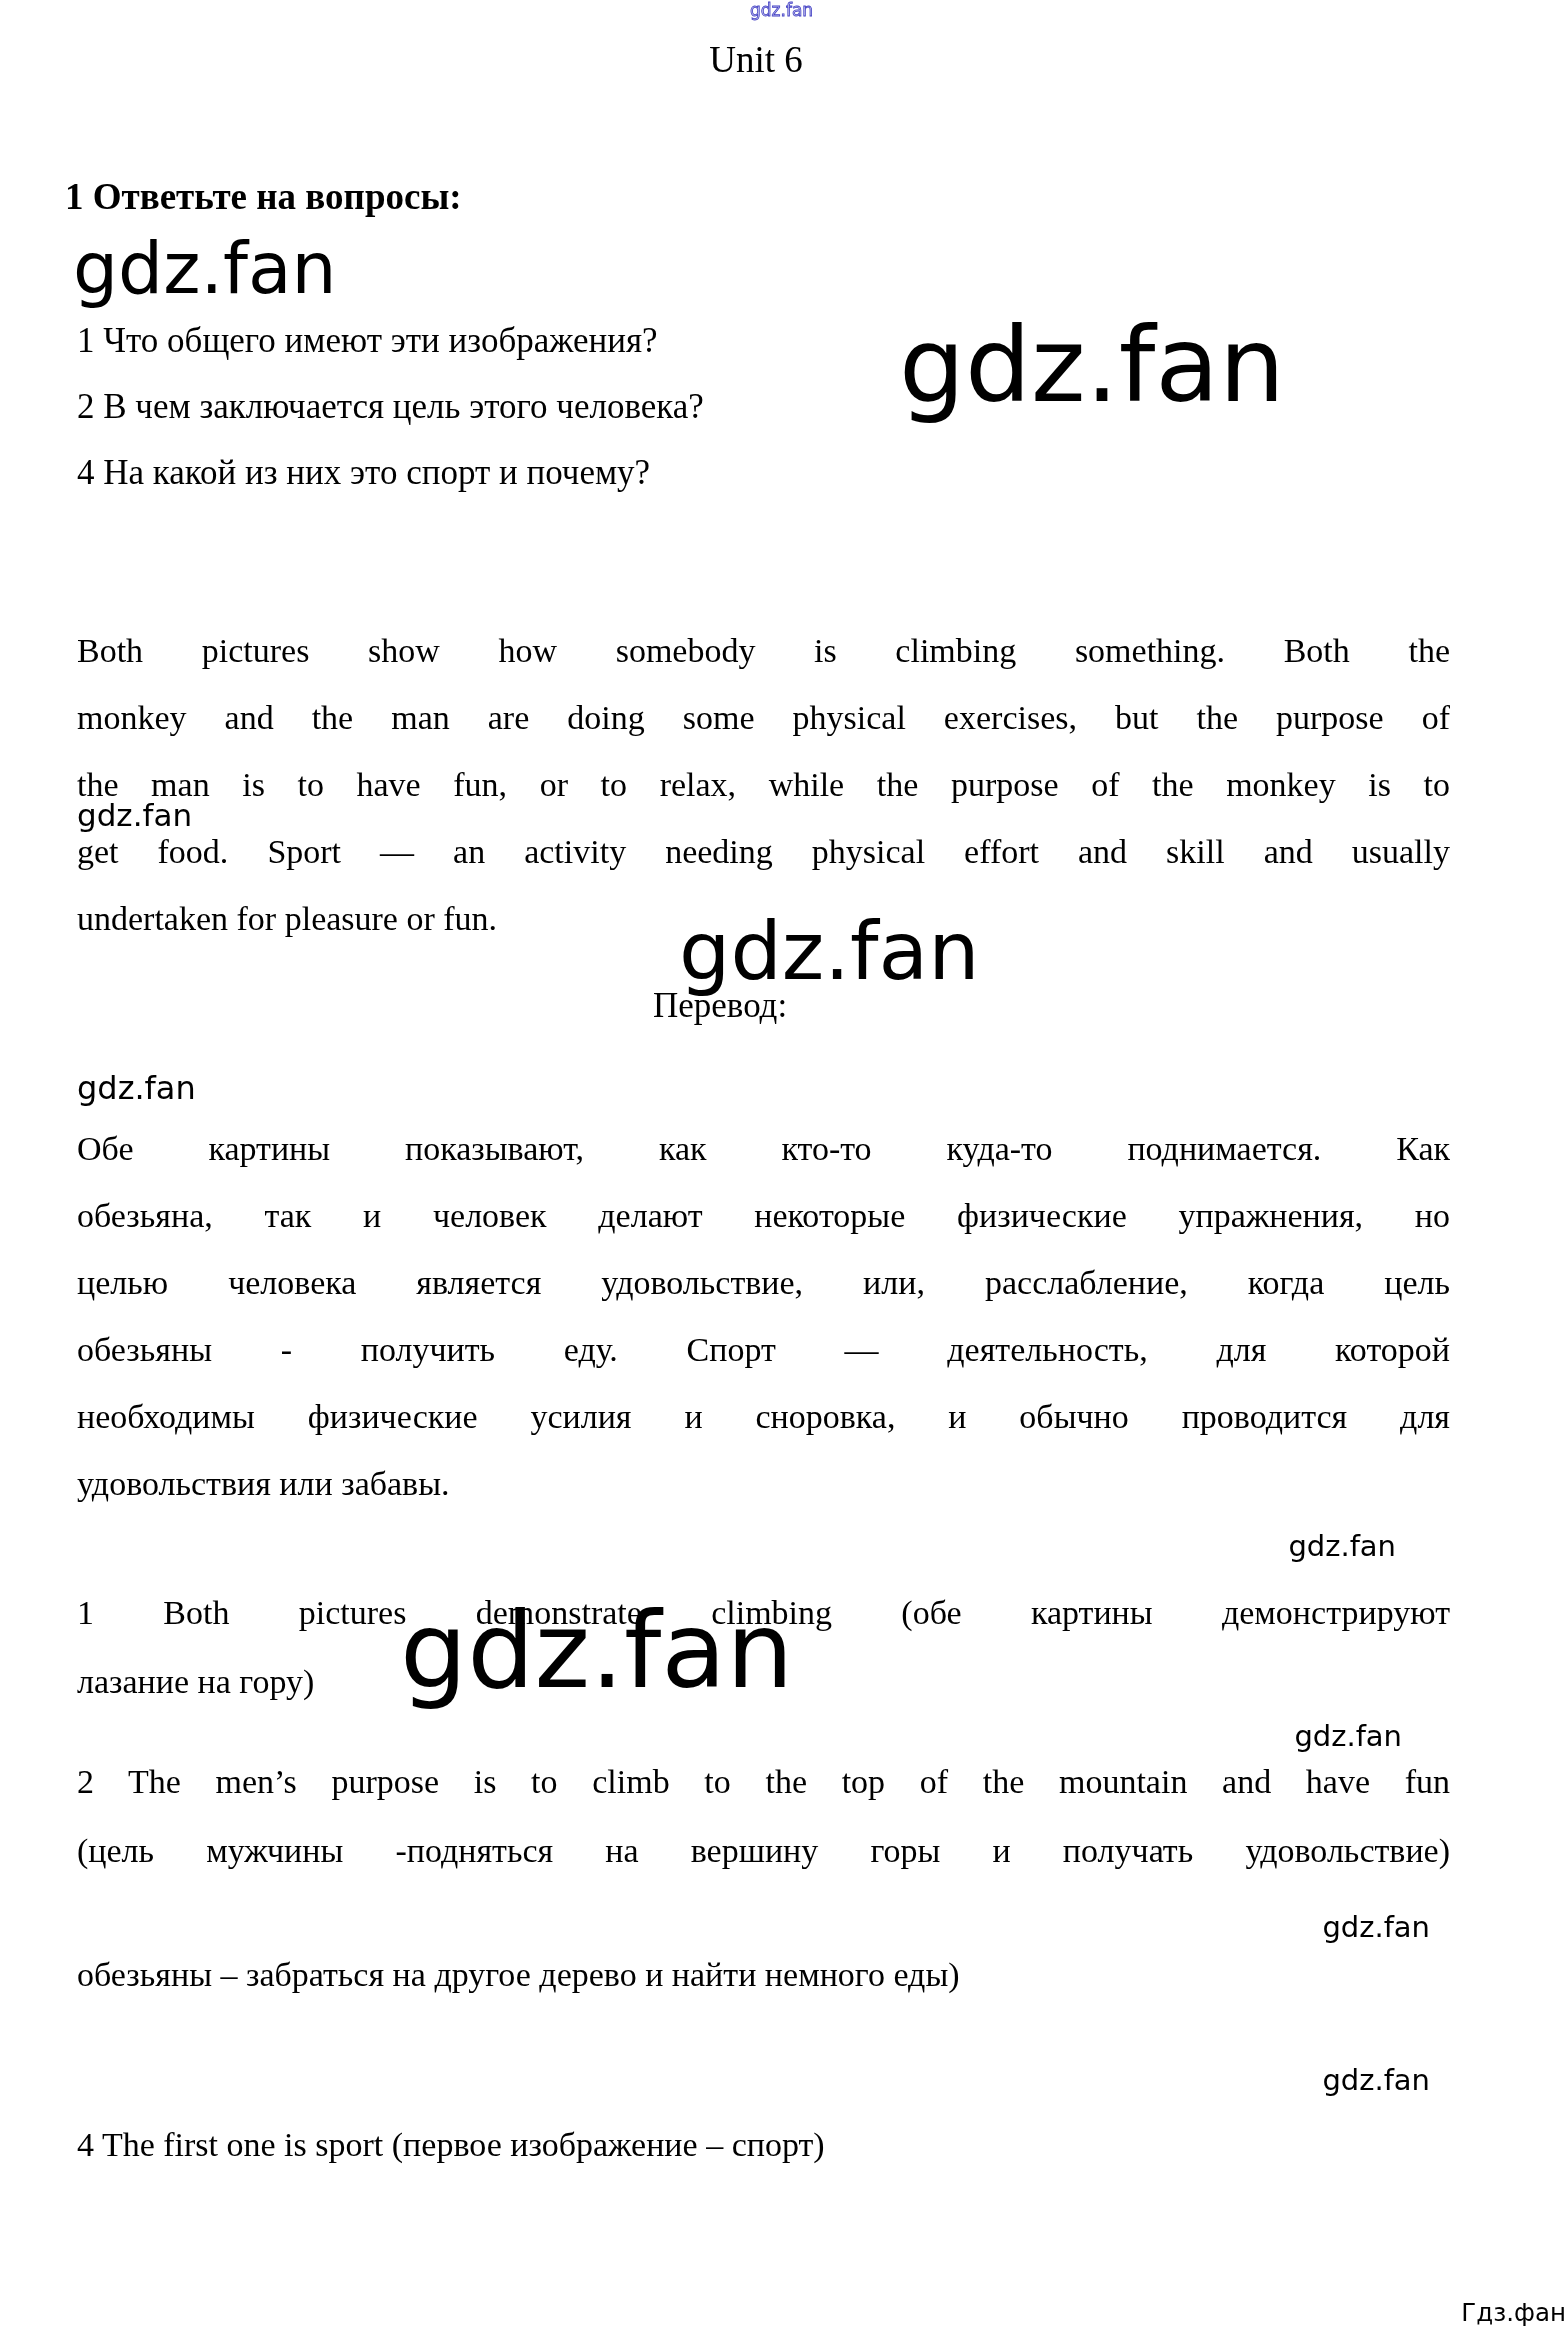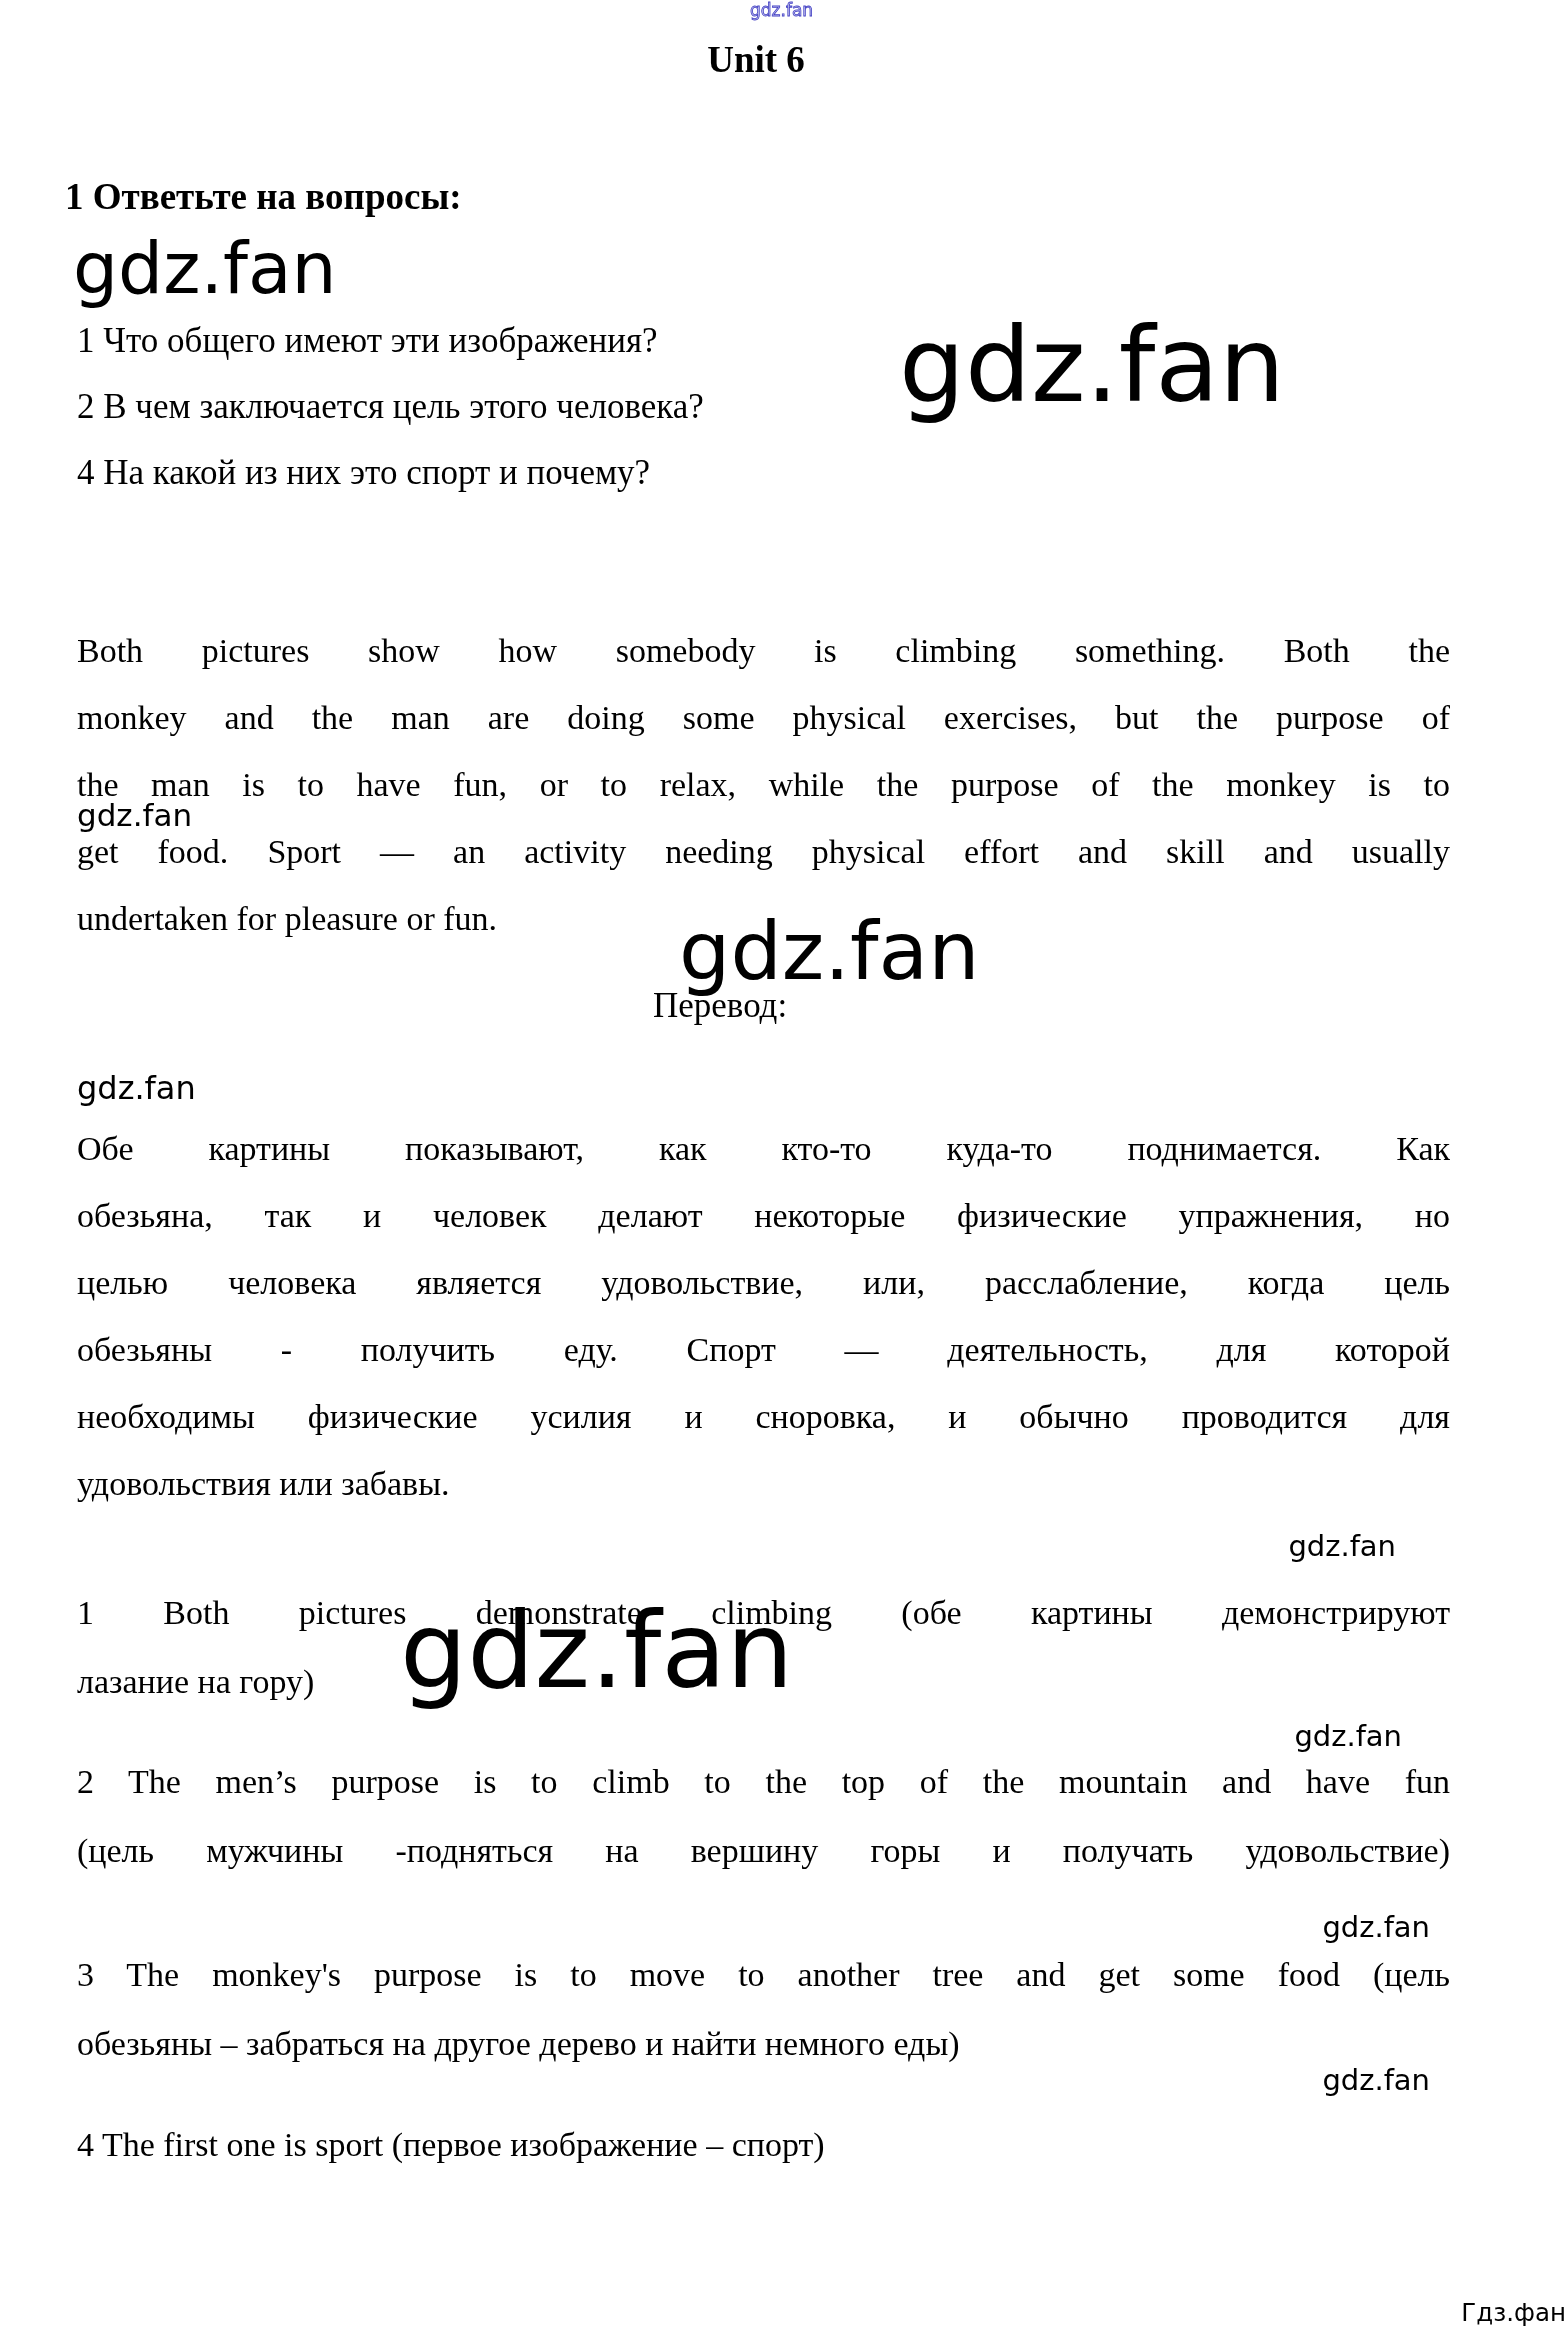--- a/index.html
+++ b/index.html
@@ -12,21 +12,21 @@
     font-family:"Liberation Serif", serif;
     overflow:hidden;
   }
   .abs { position:absolute; }
 
   
   .unit-title {
     top:38px; left:0; width:100%;
     padding-right:54px; box-sizing:border-box;
     text-align:center;
-    font-weight:bold; font-size:37px; line-height:44px;
+    font-weight:normal; font-size:37px; line-height:44px;
   }
   .task-heading {
     top:175px; left:65px;
     font-weight:bold; font-size:37px; line-height:44px;
     white-space:nowrap;
   }
 
   
   .textblock { left:77px; width:1373px; font-size:34px; }
   .sec-questions { top:308px; font-size:35px; }
@@ -138,21 +138,20 @@
 
   <div class="abs textblock sec-a1">
       <div class="ln just">1 Both pictures demonstrate climbing (обе картины демонстрируют</div>
       <div class="ln">лазание на гору)</div>
     </div>
   <div class="abs textblock sec-a2">
       <div class="ln just">2 The men’s purpose is to climb to the top of the mountain and have fun</div>
       <div class="ln just">(цель мужчины -подняться на вершину горы и получать удовольствие)</div>
     </div>
   <div class="abs textblock sec-a3">
-      <div class="ln just">3 The monkey's purpose is to move to another tree and get some food (цель</div>
       <div class="ln">обезьяны – забраться на другое дерево и найти немного еды)</div>
     </div>
   <div class="abs textblock sec-a4">
       <div class="ln">4 The first one is sport (первое изображение – спорт)</div>
     </div>
 
   <div class="abs footer-site">Гдз.фан</div>
 
 </div>
 

